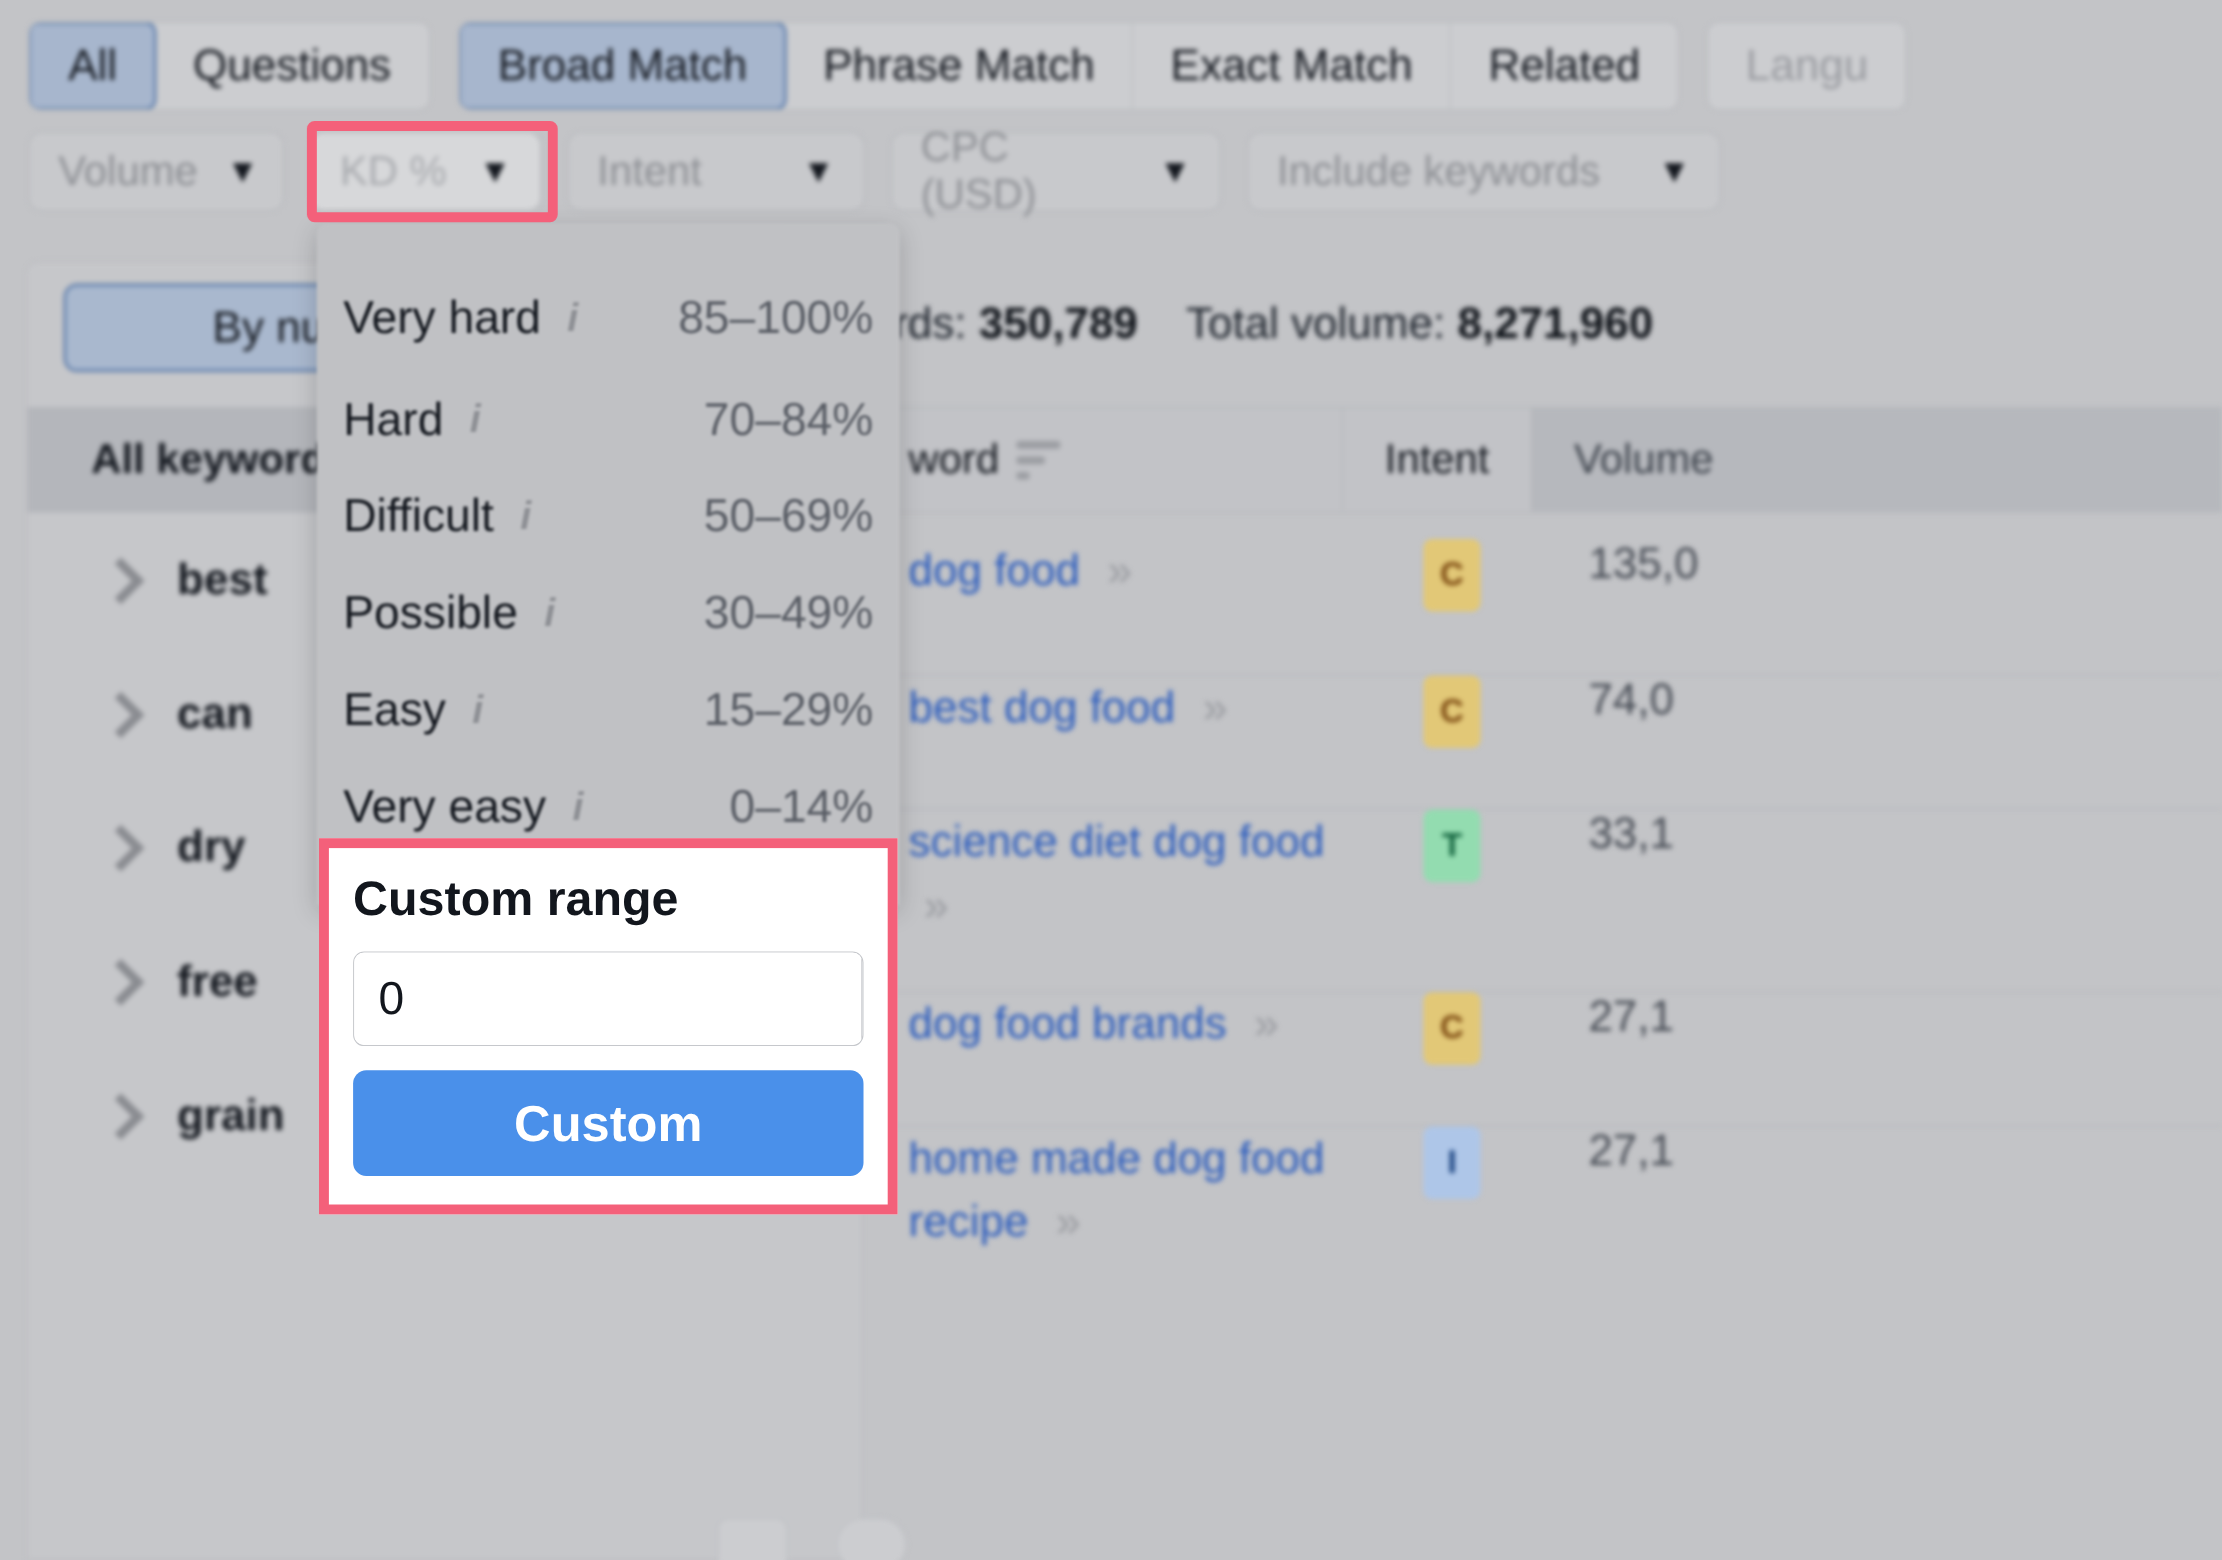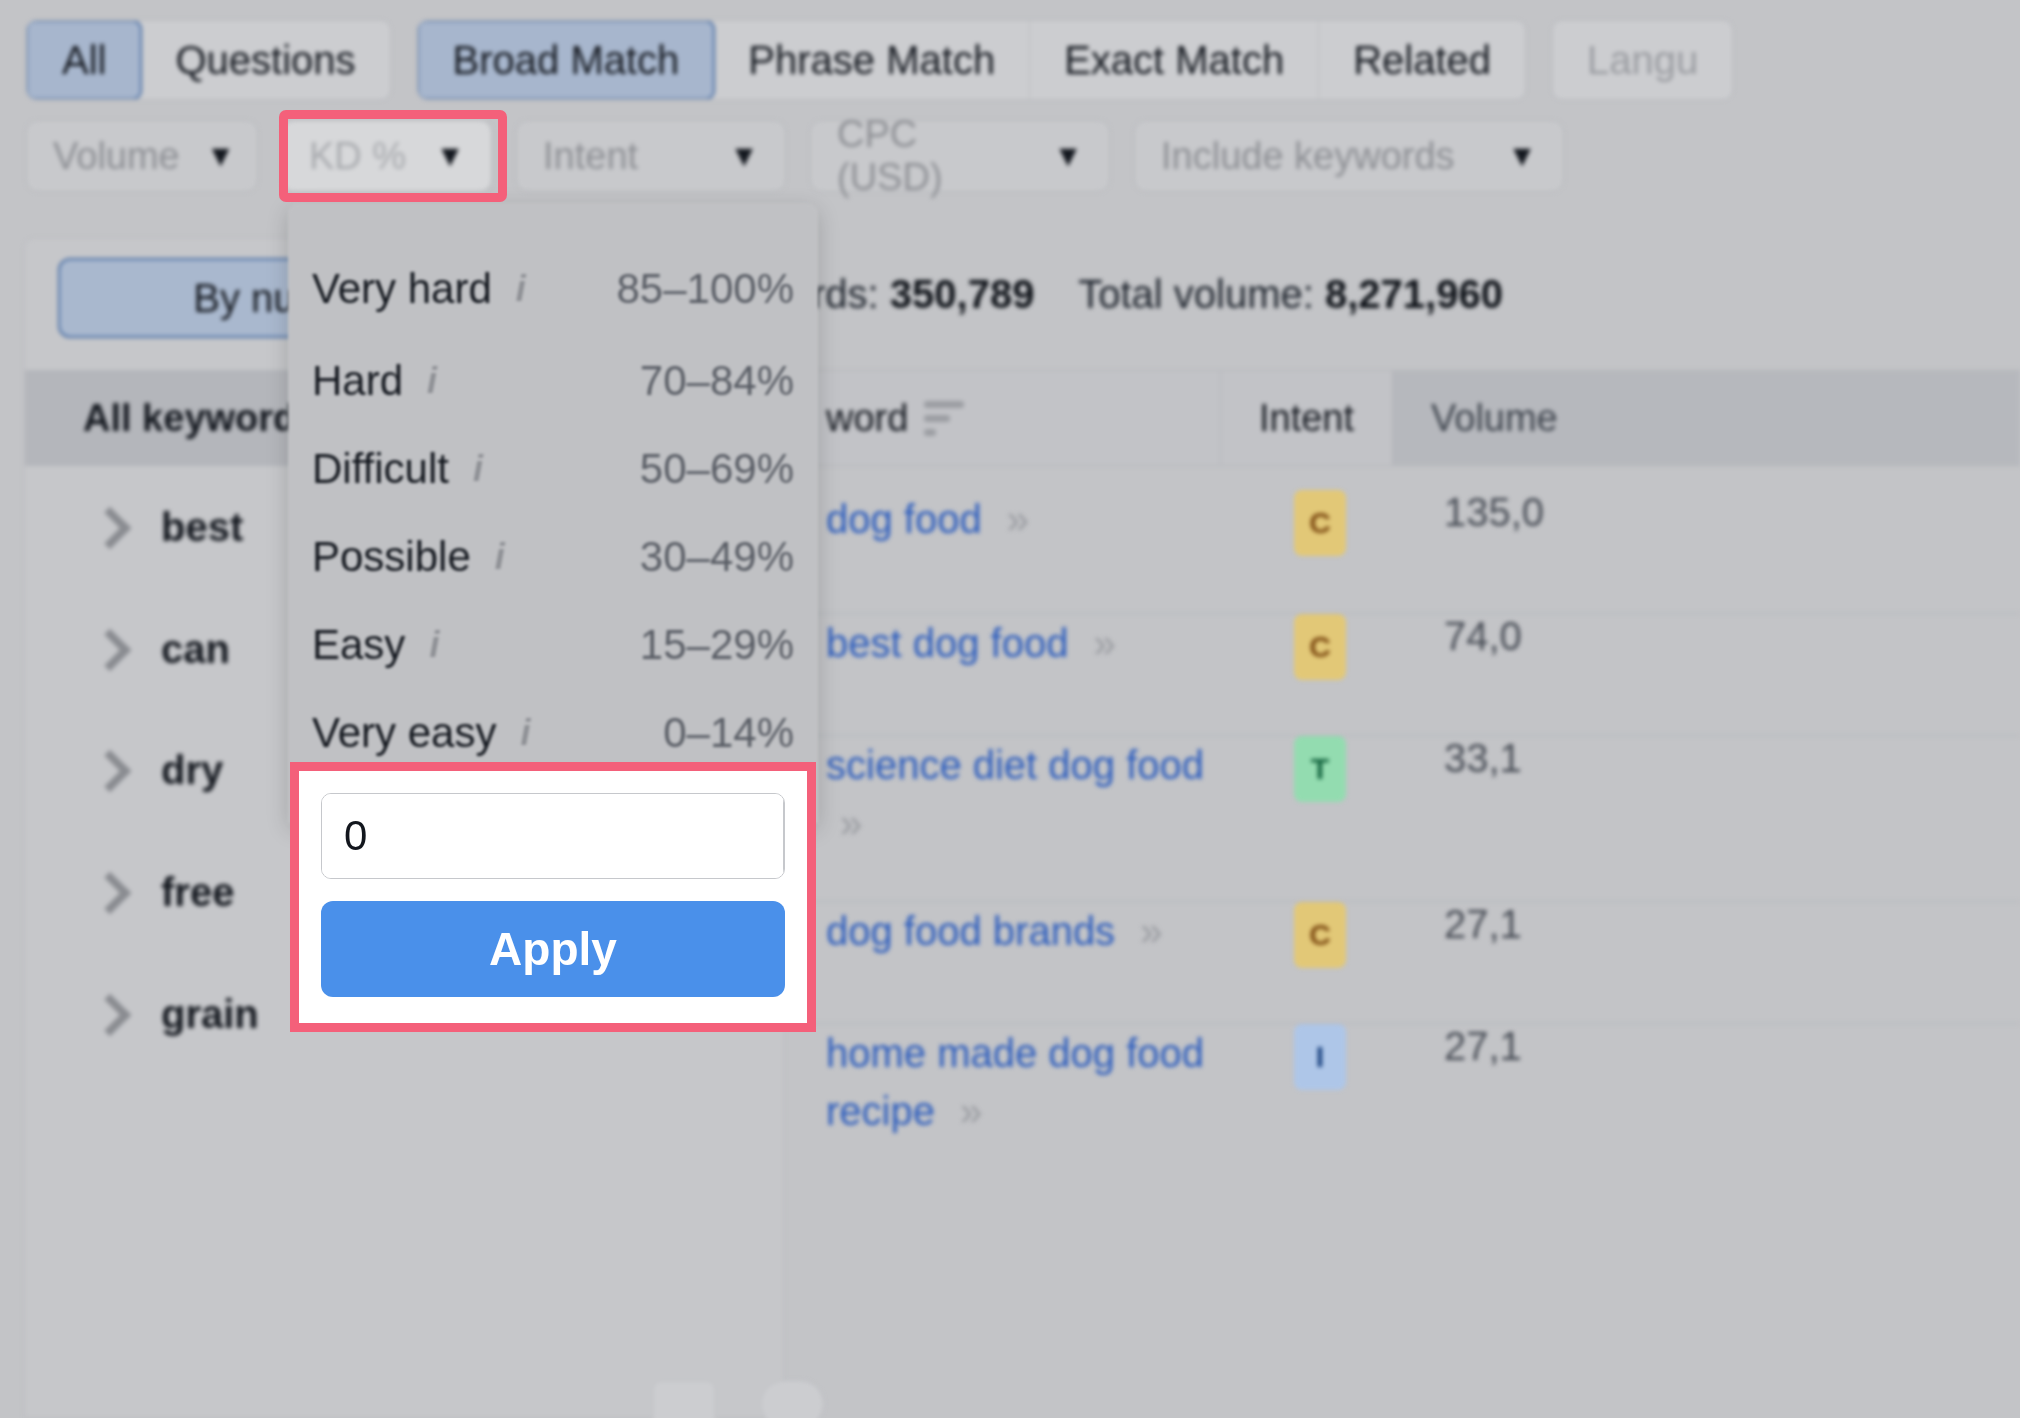--- a/index.html
+++ b/index.html
@@ -352,18 +352,19 @@
       <span class="infoi">i</span>
     </span>
     <span class="ddrange">0–14%</span>
   </div>
   <div style="height:46px"></div>
 </div>
 
 <div class="hl" style="left:279px;top:110px;width:228px;height:92px;background:transparent;"></div>
 
 <div id="customrange">
+  <h4>Custom range</h4>
   <div class="rangeinputs">
     <input type="text" value="0" style="">
     <div class="divider"></div>
   </div>
-  <button id="applybtn">Apply</button>
+  <button id="applybtn">Custom</button>
 </div>
 
 </body></html>

